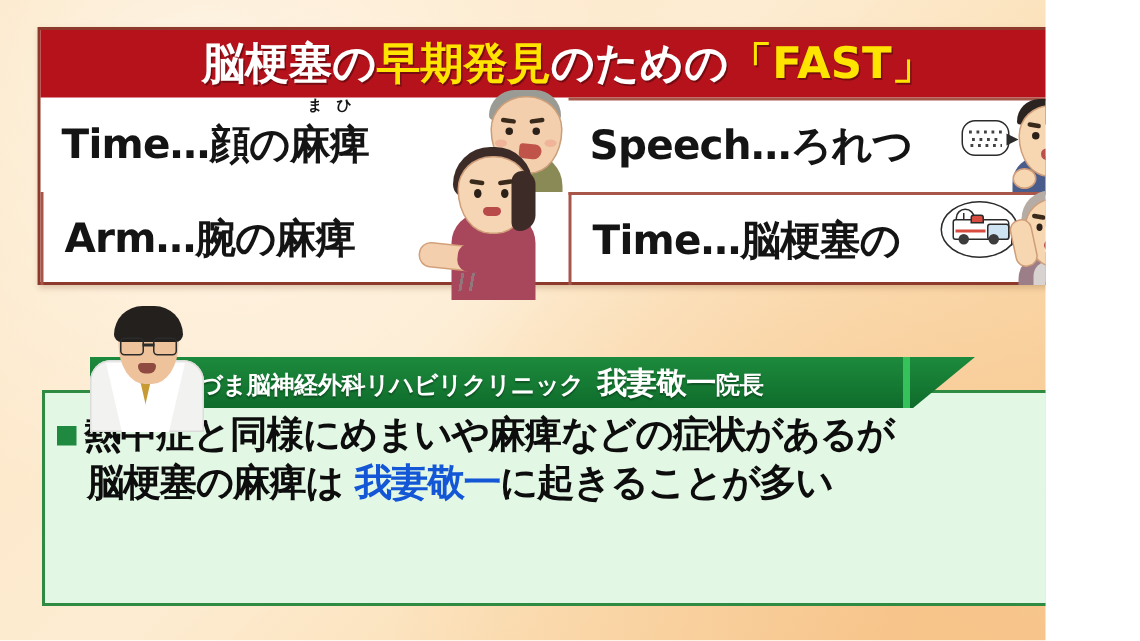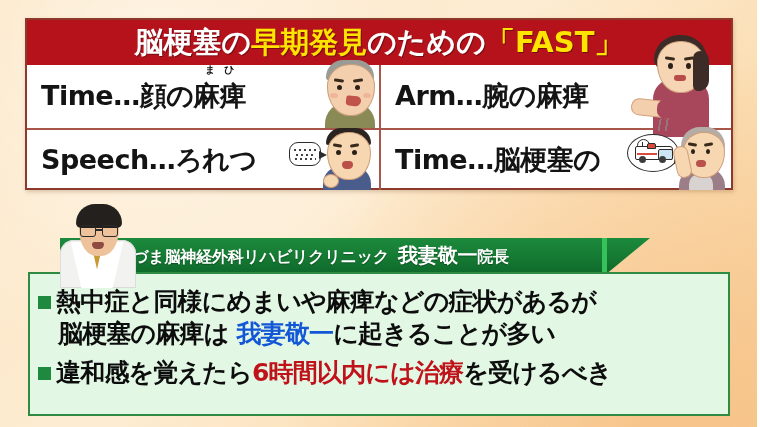--- a/index.html
+++ b/index.html
@@ -7,21 +7,21 @@
     padding: 0;
   }
   body {
     width: 760px;
     height: 427px;
     overflow: hidden;
     font-family: "DejaVu Sans", "Liberation Sans", sans-serif;
   }
   #screen {
     position: relative;
-    width: 757px;
+    width: 697px;
     height: 427px;
     background: linear-gradient(135deg, #fbe3bd 0%, #fde9cb 22%, #fdecd2 45%, #fbdfb5 70%, #f8d19a 100%);
     overflow: hidden;
   }
   
   #bg-wash {
     position: absolute;
     left: 0; top: 0; right: 0; bottom: 0;
     background:
       radial-gradient(circle at 18% 14%, rgba(255,255,255,0.55) 0%, rgba(255,255,255,0.0) 42%),
@@ -446,21 +446,21 @@
     text-shadow: 0 1px 1px rgba(0,0,0,0.3);
   }
   #name-bar-text .clinic { font-size: 16px; }
   #name-bar-text .person { font-size: 20px; margin-left: 9px; }
   #name-bar-text .suffix { font-size: 16px; }
 
   
   #points-panel {
     position: absolute;
     left: 28px;
-    top: 272px;
+    top: 260px;
     width: 702px;
     height: 144px;
     box-sizing: border-box;
     background: #e2f7e4;
     border: 2px solid #2f8a42;
     z-index: 2;
     padding: 12px 10px 0 8px;
   }
   .point-row {
     display: flex;
@@ -511,60 +511,60 @@
           <div class="body-sh"></div>
           <div class="hair"></div>
           <div class="head"></div>
           <div class="brow l"></div>
             <div class="brow r"></div>
           <div class="eye l"></div>
             <div class="eye r"></div>
           <div class="cheek l"></div>
             <div class="cheek r"></div>
           <div class="mouth"></div>
+        </div>
+      </div>
+
+      <div class="fast-cell r-bottom">
+        <div class="fast-label">
+          <span>Speech</span><span>…</span><span>ろれつ</span>
+        </div>
+        <div class="illus" id="illus-speech">
+          <div class="bubble">
+            <div class="scribble"></div>
+          </div>
+          <div class="body-sh"></div>
+          <div class="hair"></div>
+          <div class="head"></div>
+          <div class="brow l"></div>
+            <div class="brow r"></div>
+          <div class="eye l"></div>
+            <div class="eye r"></div>
+          <div class="mouth"></div>
+          <div class="hand"></div>
         </div>
       </div>
 
       <div class="fast-cell c-right">
         <div class="fast-label">
           <span>Arm</span><span>…</span><span>腕の</span><span>麻痺</span>
         </div>
         <div class="illus" id="illus-arm">
           <div class="body-sh"></div>
           <div class="hair"></div>
           <div class="head"></div>
           <div class="hair-side"></div>
           <div class="brow l"></div>
             <div class="brow r"></div>
           <div class="eye l"></div>
             <div class="eye r"></div>
           <div class="mouth"></div>
           <div class="arm"></div>
           <div class="sleeve"></div>
           <div class="motion"></div>
-        </div>
-      </div>
-
-      <div class="fast-cell r-bottom">
-        <div class="fast-label">
-          <span>Speech</span><span>…</span><span>ろれつ</span>
-        </div>
-        <div class="illus" id="illus-speech">
-          <div class="bubble">
-            <div class="scribble"></div>
-          </div>
-          <div class="body-sh"></div>
-          <div class="hair"></div>
-          <div class="head"></div>
-          <div class="brow l"></div>
-            <div class="brow r"></div>
-          <div class="eye l"></div>
-            <div class="eye r"></div>
-          <div class="mouth"></div>
-          <div class="hand"></div>
         </div>
       </div>
 
       <div class="fast-cell c-right r-bottom">
         <div class="fast-label">
           <span>Time</span><span>…</span><span>脳梗塞の</span>
         </div>
         <div class="illus" id="illus-time">
           <div class="bubble">
             <div class="ambulance">
@@ -620,21 +620,15 @@
   <div id="points-panel">
 
     <div class="point-row">
       <div class="bullet"></div>
       <div class="point-text">
         <span>熱中症と同様にめまいや麻痺などの症状があるが</span>
         <span class="line2"><span>脳梗塞の麻痺は </span><span class="blue">我妻敬一</span><span>に起きることが多い</span></span>
       </div>
     </div>
 
-    <div class="point-row">
-      <div class="bullet"></div>
-      <div class="point-text">
-        <span>違和感を覚えたら</span><span class="red">6時間以内には治療</span><span>を受けるべき</span>
-      </div>
-    </div>
 
   </div>
 </div>
 
 </body></html>

